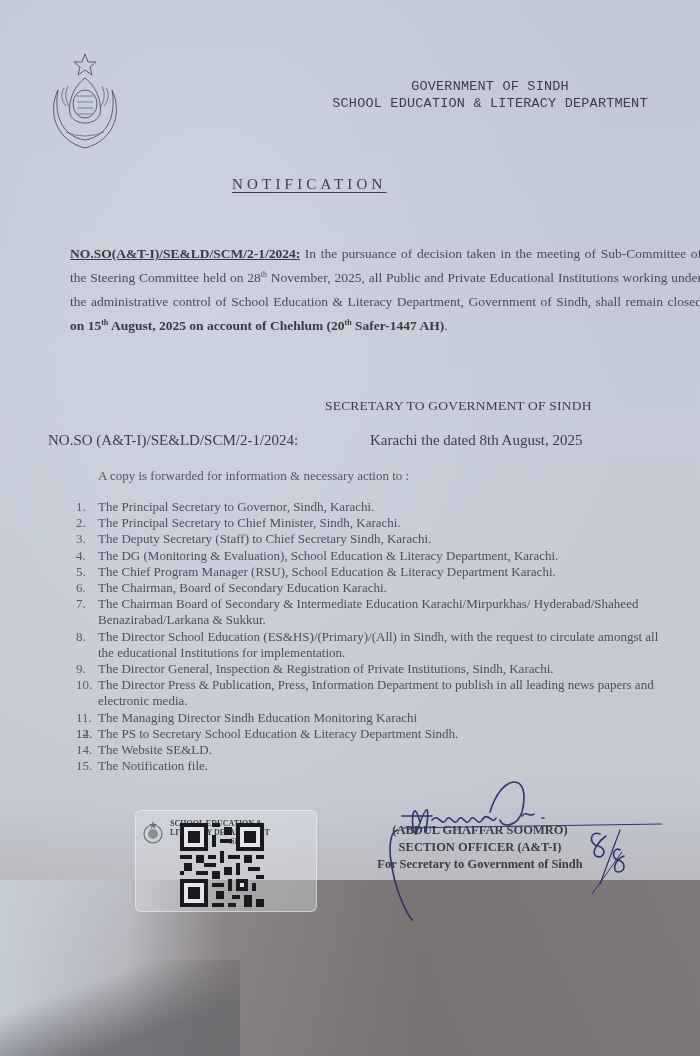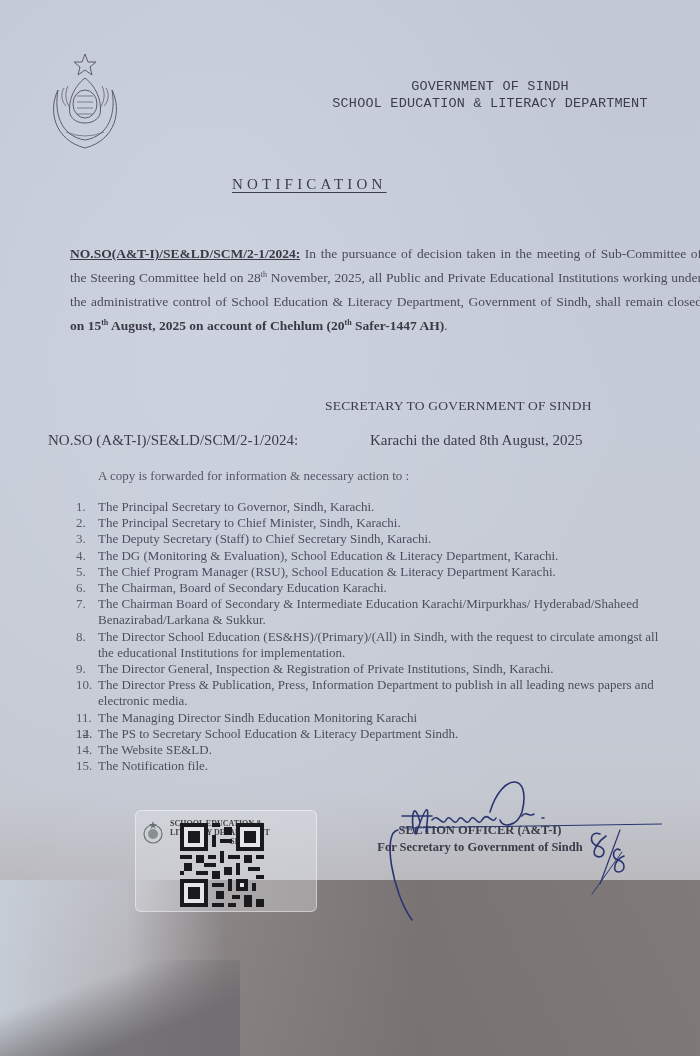--- a/index.html
+++ b/index.html
@@ -198,20 +198,21 @@
         <rect x="13" y="18" width="2" height="1"></rect>
       <rect x="16" y="18" width="2" height="3"></rect>
         <rect x="19" y="19" width="2" height="2"></rect>
         <rect x="8" y="20" width="3" height="1"></rect>
       <rect x="12" y="20" width="2" height="1"></rect>
     </g>
   </svg>
 </div>
 
 <div class="sig-block">
+  <div>(ABDUL GHAFFAR SOOMRO)</div>
   <div>SECTION OFFICER (A&amp;T-I)</div>
   <div>For Secretary to Government of Sindh</div>
 </div>
 
 <svg class="signature" viewBox="0 0 290 150">
   <g fill="none" stroke="#2a3570" stroke-width="1.6" stroke-linecap="round">
     <path d="M48 50 C40 20, 38 60, 44 62 M44 62 C55 30, 58 30, 54 60 M30 44 L60 44"></path>
     <path d="M60 48 c6 -8 10 8 14 0 c4 -8 8 8 12 0 c4 -8 8 8 12 0 c4 -8 8 8 12 0 c6 -10 10 6 14 -2"></path>
     <path d="M118 40 C130 0, 160 0, 150 40 C145 55, 130 56, 128 48"></path>
     <path d="M150 44 c4 -6 8 2 12 -2 M170 46 l2 0"></path>

